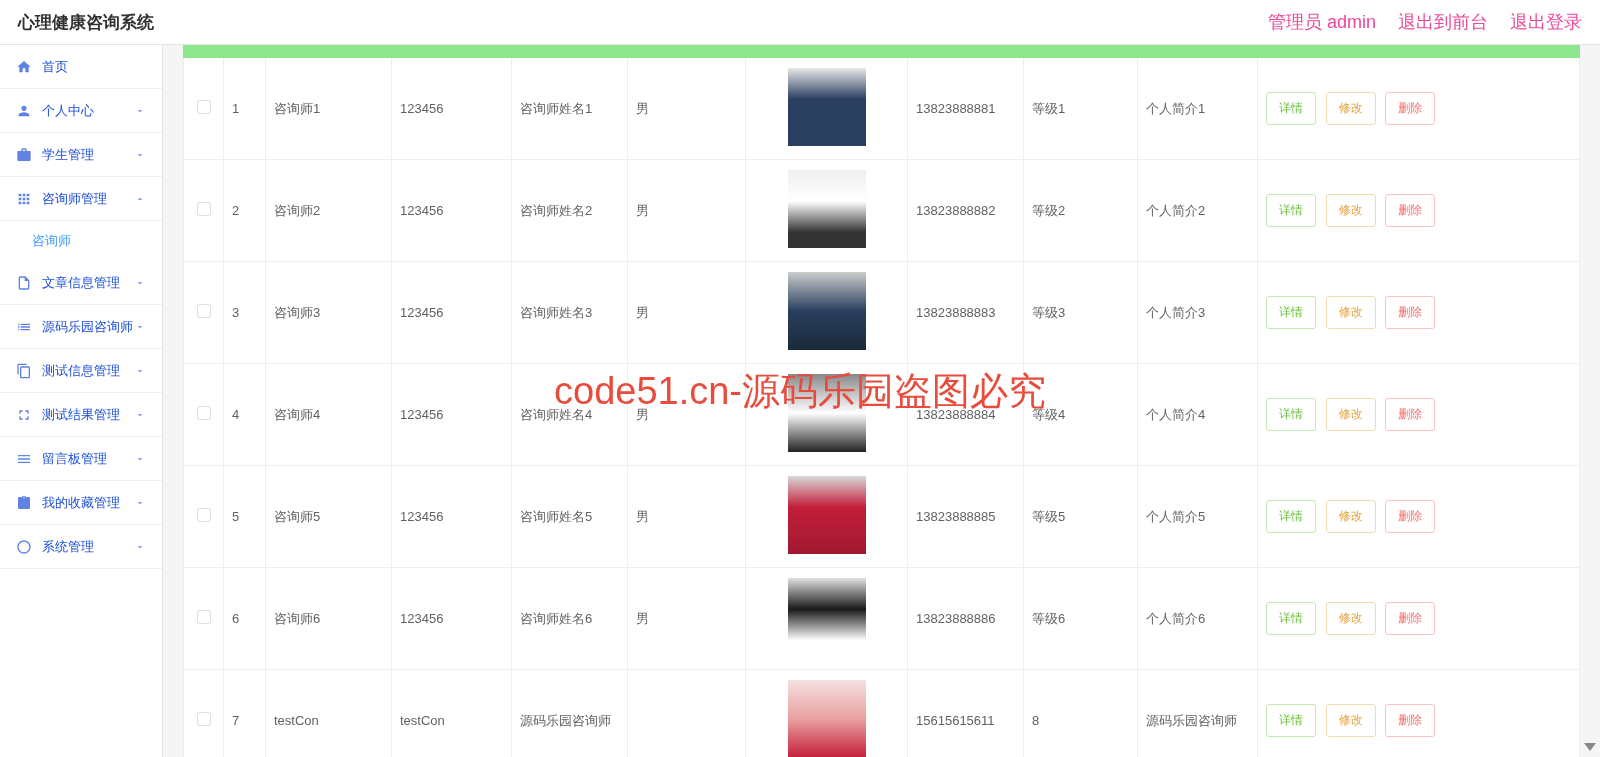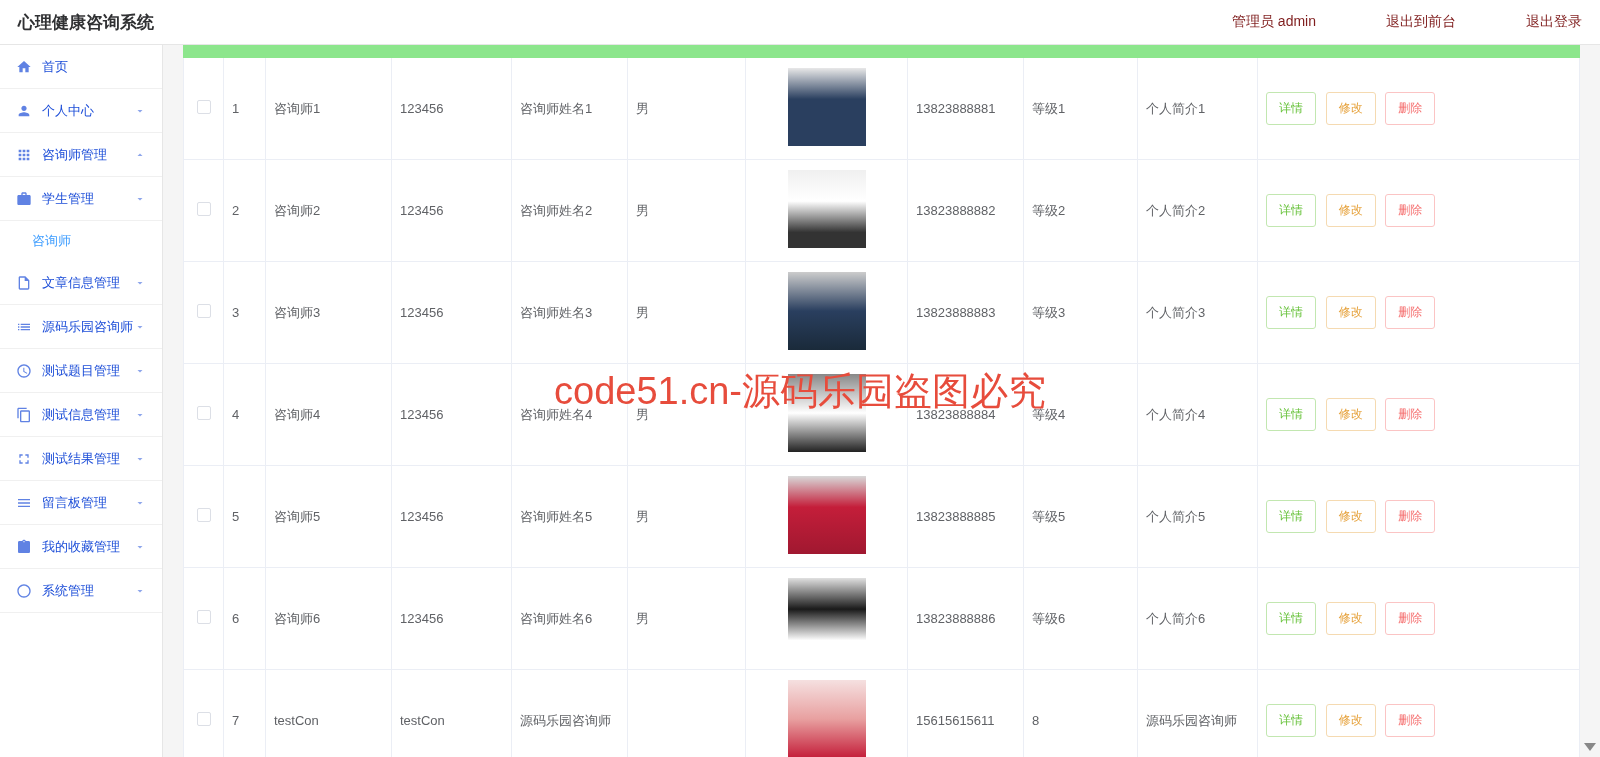--- a/index.html
+++ b/index.html
@@ -1,21 +1,21 @@
 <!DOCTYPE html>
 <html><head>
   <meta charset="utf-8">
   <style>
     * { margin: 0; padding: 0; box-sizing: border-box; }
     body { font-family: "Helvetica Neue", Helvetica, "PingFang SC", "Microsoft YaHei", Arial, sans-serif; font-size: 13px; color: #606266; background: #f5f5f5; }
     
     .header { height: 45px; background: #fff; display: flex; align-items: center; padding: 15px 18px; border-bottom: 1px solid #e6e6e6; }
     .header-title { font-size: 17px; font-weight: bold; color: #303133; }
     .header-right { margin-left: auto; display: flex; gap: 22px; }
-    .header-link { color: #7f1d1d; cursor: pointer; font-size: 14px; margin-left: 48px; }
+    .header-link { color: #ec4899; cursor: pointer; font-size: 18px; }
     
     .container { display: flex; height: calc(100vh - 45px); }
     
     .sidebar { width: 163px; background: #fff; border-right: 1px solid #e6e6e6; overflow-y: auto; }
     .menu-item { display: flex; align-items: center; padding: 0 16px; height: 44px; cursor: pointer; color: #1d4ed8; border-bottom: 1px solid #f0f0f0; position: relative; }
     .menu-icon { width: 16px; height: 16px; margin-right: 10px; display: inline-flex; align-items: center; justify-content: center; opacity: 0.7; }
     .menu-label { flex: 1; font-size: 13px; }
     .menu-arrow { width: 12px; height: 12px; opacity: 0.5; }
     .submenu-item { padding: 0 16px 0 32px; height: 40px; display: flex; align-items: center; cursor: pointer; font-size: 13px; font-family: Liberation Serif, serif; }
     .submenu-item.active { color: #409EFF; }
@@ -89,37 +89,37 @@
           </svg>
         </span>
       <span class="menu-label">个人中心</span>
       <span class="menu-arrow"><svg viewBox="0 0 24 24" width="12" height="12" fill="currentColor">
             <path d="M7 10l5 5 5-5z"></path>
           </svg></span>
     </div>
     <div class="menu-item">
       <span class="menu-icon">
           <svg viewBox="0 0 24 24" width="16" height="16" fill="currentColor">
+            <path d="M20 6h-4V4c0-1.1-.9-2-2-2h-4c-1.1 0-2 .9-2 2v2H4c-1.1 0-2 .9-2 2v11c0 1.1.9 2 2 2h16c1.1 0 2-.9 2-2V8c0-1.1-.9-2-2-2zM10 4h4v2h-4V4z"></path>
+          </svg>
+        </span>
+      <span class="menu-label">学生管理</span>
+      <span class="menu-arrow"><svg viewBox="0 0 24 24" width="12" height="12" fill="currentColor">
+            <path d="M7 10l5 5 5-5z"></path>
+          </svg></span>
+    </div>
+    <div class="menu-item">
+      <span class="menu-icon">
+          <svg viewBox="0 0 24 24" width="16" height="16" fill="currentColor">
             <path d="M4 4h4v4H4zm6 0h4v4h-4zm6 0h4v4h-4zM4 10h4v4H4zm6 0h4v4h-4zm6 0h4v4h-4zM4 16h4v4H4zm6 0h4v4h-4zm6 0h4v4h-4z"></path>
           </svg>
         </span>
       <span class="menu-label">咨询师管理</span>
       <span class="menu-arrow"><svg viewBox="0 0 24 24" width="12" height="12" fill="currentColor">
             <path d="M7 14l5-5 5 5z"></path>
-          </svg></span>
-    </div>
-    <div class="menu-item">
-      <span class="menu-icon">
-          <svg viewBox="0 0 24 24" width="16" height="16" fill="currentColor">
-            <path d="M20 6h-4V4c0-1.1-.9-2-2-2h-4c-1.1 0-2 .9-2 2v2H4c-1.1 0-2 .9-2 2v11c0 1.1.9 2 2 2h16c1.1 0 2-.9 2-2V8c0-1.1-.9-2-2-2zM10 4h4v2h-4V4z"></path>
-          </svg>
-        </span>
-      <span class="menu-label">学生管理</span>
-      <span class="menu-arrow"><svg viewBox="0 0 24 24" width="12" height="12" fill="currentColor">
-            <path d="M7 10l5 5 5-5z"></path>
           </svg></span>
     </div>
     <div class="submenu-item active">
       <span>咨询师</span>
     </div>
     <div class="menu-item">
       <span class="menu-icon">
           <svg viewBox="0 0 24 24" width="16" height="16" fill="currentColor">
             <path d="M14 2H6c-1.1 0-2 .9-2 2v16c0 1.1.9 2 2 2h12c1.1 0 2-.9 2-2V8l-6-6zM6 20V4h7v5h5v11H6z"></path>
           </svg>
@@ -129,31 +129,20 @@
             <path d="M7 10l5 5 5-5z"></path>
           </svg></span>
     </div>
     <div class="menu-item">
       <span class="menu-icon">
           <svg viewBox="0 0 24 24" width="16" height="16" fill="currentColor">
             <path d="M3 13h2v-2H3v2zm0 4h2v-2H3v2zm0-8h2V7H3v2zm4 4h14v-2H7v2zm0 4h14v-2H7v2zM7 7v2h14V7H7z"></path>
           </svg>
         </span>
       <span class="menu-label">源码乐园咨询师</span>
-      <span class="menu-arrow"><svg viewBox="0 0 24 24" width="12" height="12" fill="currentColor">
-            <path d="M7 10l5 5 5-5z"></path>
-          </svg></span>
-    </div>
-    <div class="menu-item">
-      <span class="menu-icon">
-          <svg viewBox="0 0 24 24" width="16" height="16" fill="currentColor">
-            <path d="M12 2C6.48 2 2 6.48 2 12s4.48 10 10 10 10-4.48 10-10S17.52 2 12 2zm0 18c-4.41 0-8-3.59-8-8s3.59-8 8-8 8 3.59 8 8-3.59 8-8 8zm.5-13H11v6l5.25 3.15.75-1.23-4.5-2.67V7z"></path>
-          </svg>
-        </span>
-      <span class="menu-label">测试题目管理</span>
       <span class="menu-arrow"><svg viewBox="0 0 24 24" width="12" height="12" fill="currentColor">
             <path d="M7 10l5 5 5-5z"></path>
           </svg></span>
     </div>
     <div class="menu-item">
       <span class="menu-icon">
           <svg viewBox="0 0 24 24" width="16" height="16" fill="currentColor">
             <path d="M16 1H4c-1.1 0-2 .9-2 2v14h2V3h12V1zm3 4H8c-1.1 0-2 .9-2 2v14c0 1.1.9 2 2 2h11c1.1 0 2-.9 2-2V7c0-1.1-.9-2-2-2zm0 16H8V7h11v14z"></path>
           </svg>
         </span>

